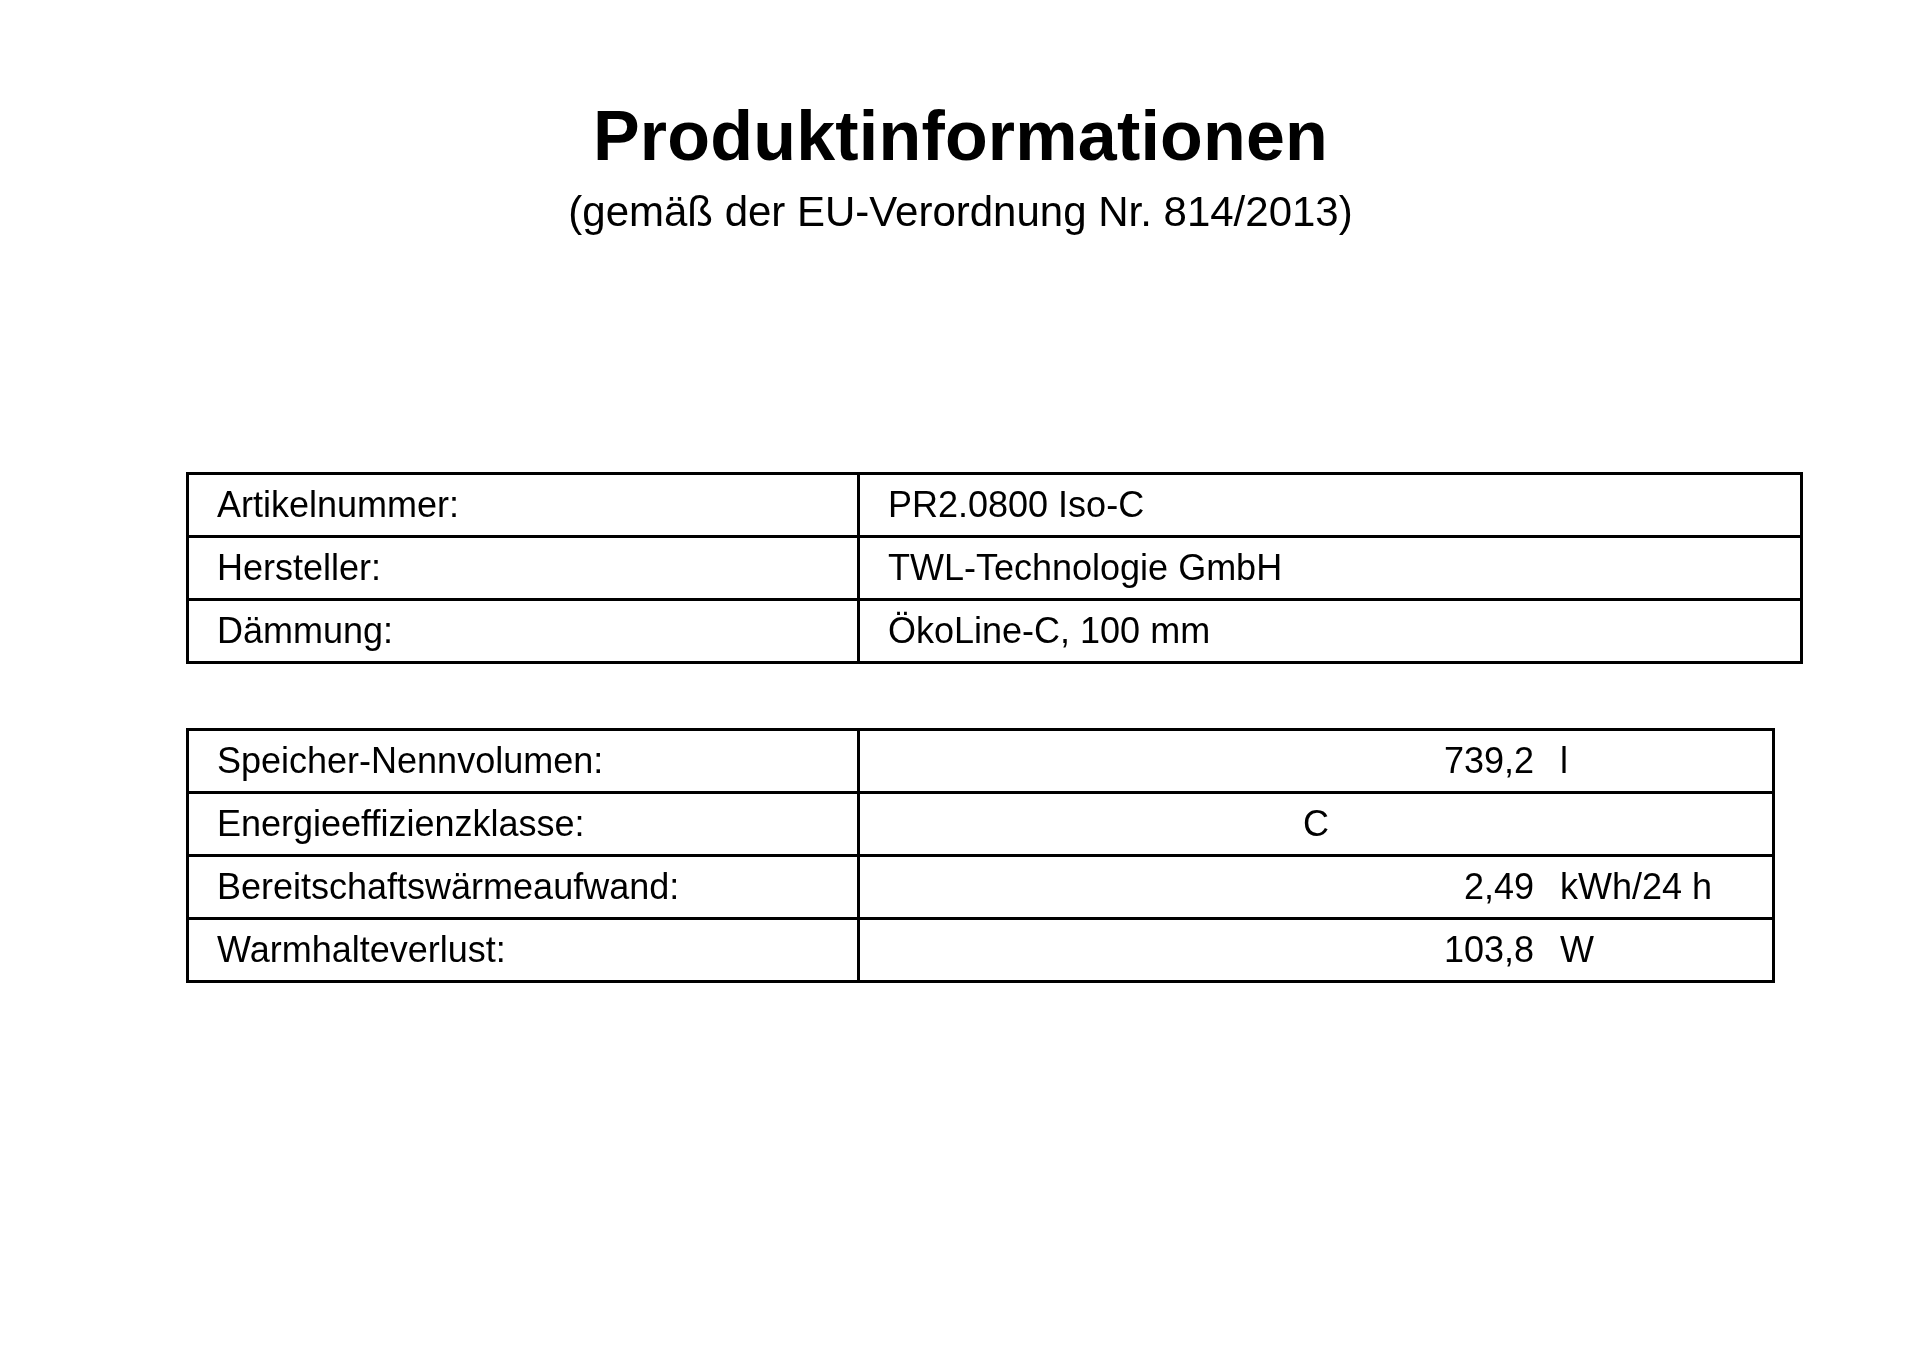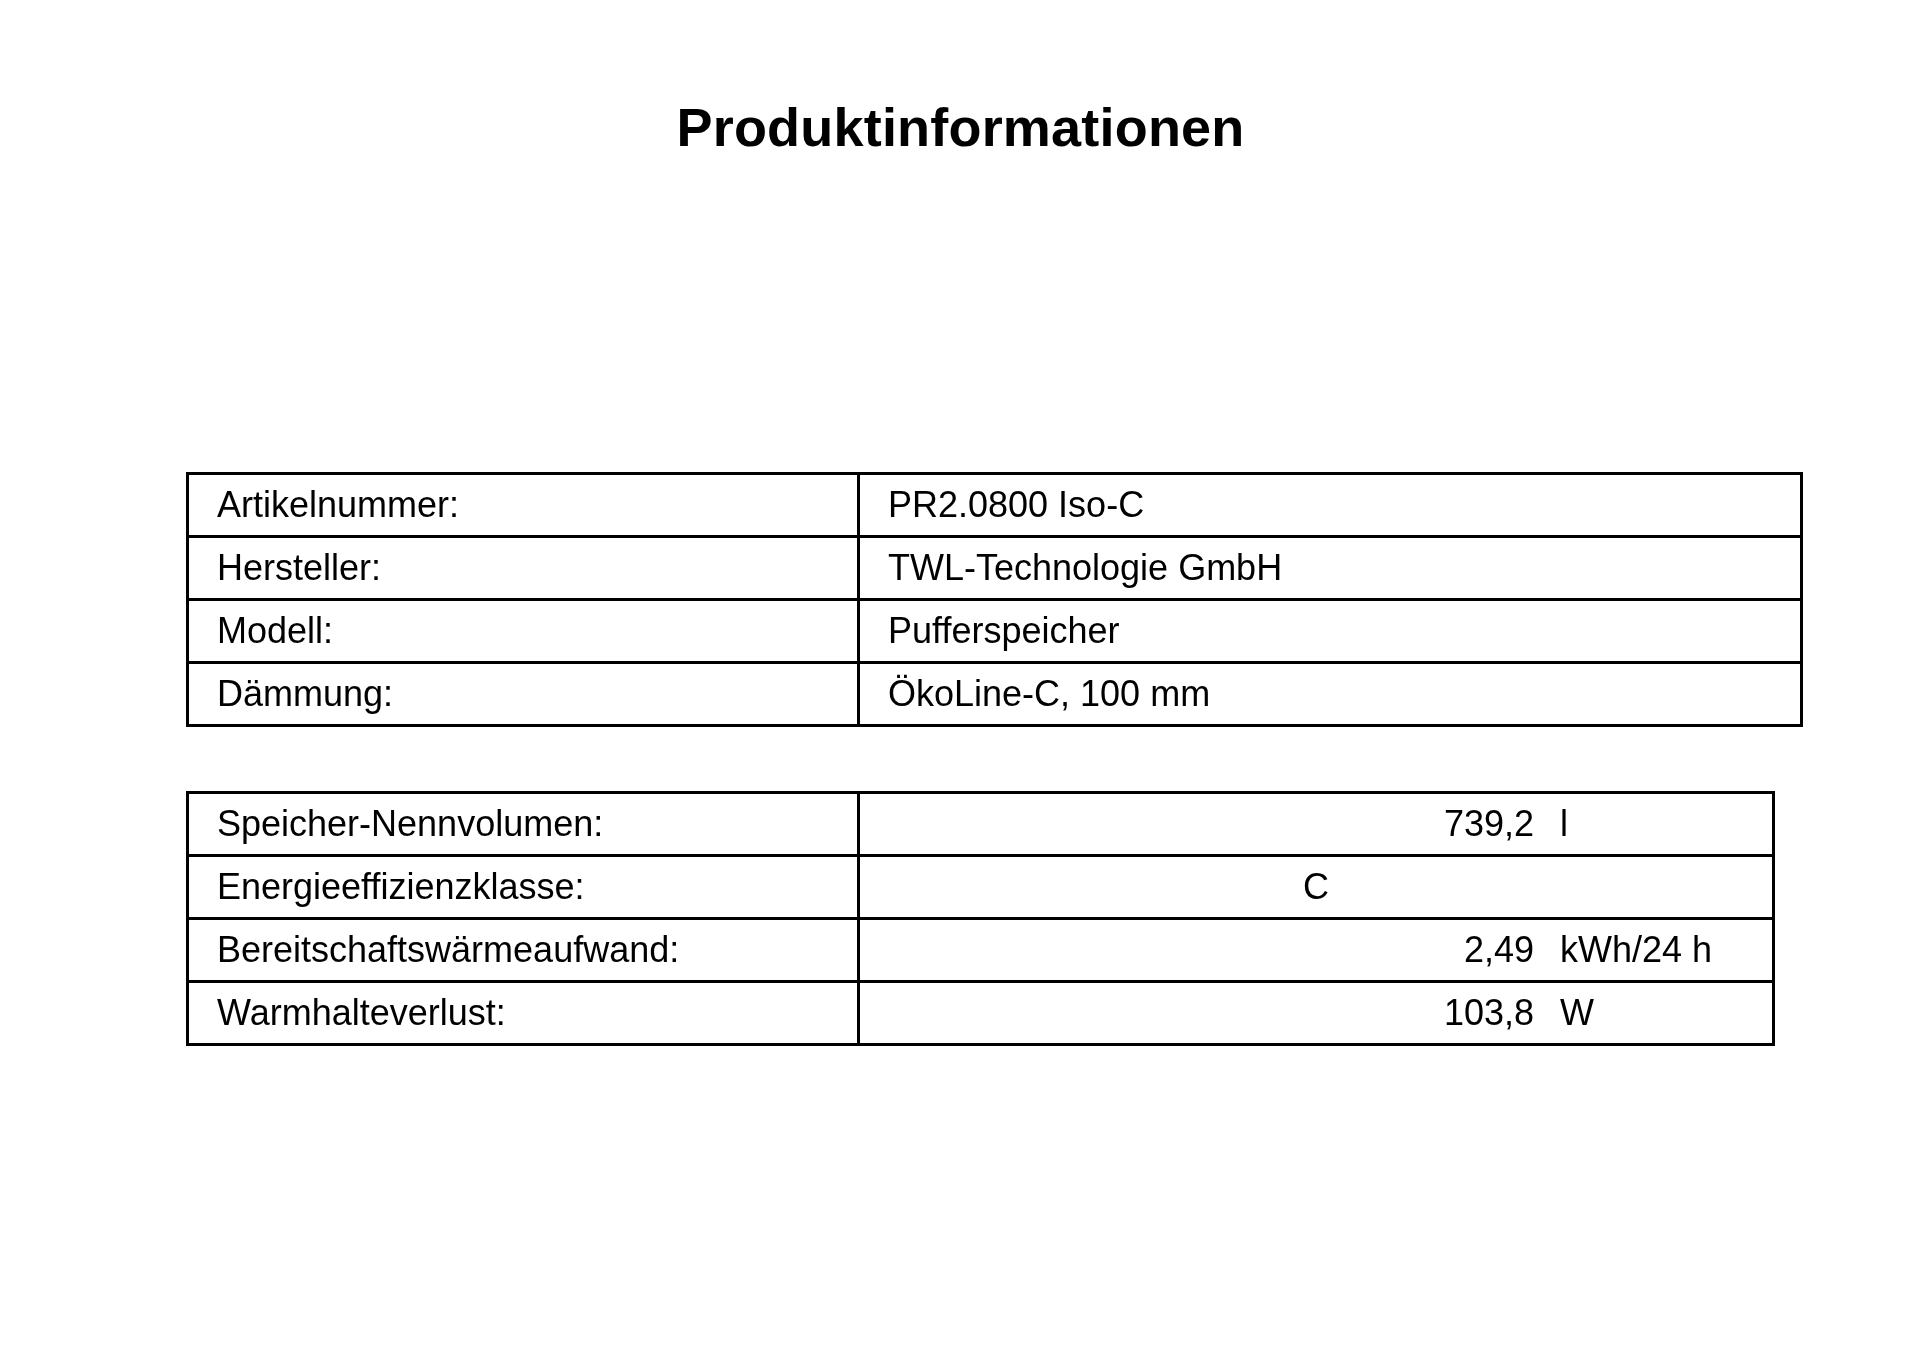--- a/index.html
+++ b/index.html
@@ -18,21 +18,21 @@
     position: relative;
     width: 1921px;
     height: 1360px;
     box-sizing: border-box;
   }
   .header {
     text-align: center;
     padding-top: 96px;
   }
   .title {
-    font-size: 54px;
+    font-size: 70px;
     font-weight: bold;
     letter-spacing: 0.2px;
     line-height: 1.15;
     margin: 0;
   }
   .subtitle {
     font-size: 42px;
     font-weight: normal;
     line-height: 1.2;
     margin: 10px 0 0 0;
@@ -112,37 +112,34 @@
     padding-left: 0;
   }
 </style>
 </head>
 <body>
 
 <div class="page">
 
   <div class="header">
     <h1 class="title">Produktinformationen</h1>
+    <p class="subtitle">(gemäß der EU-Verordnung Nr. 814/2013)</p>
   </div>
 
   <div class="tables">
 
     <table class="info">
       <tbody>
         <tr>
           <td class="col-label">Artikelnummer:</td>
           <td class="col-value">PR2.0800 Iso-C</td>
         </tr>
         <tr>
           <td class="col-label">Hersteller:</td>
           <td class="col-value">TWL-Technologie GmbH</td>
-        </tr>
-        <tr>
-          <td class="col-label">Modell:</td>
-          <td class="col-value">Pufferspeicher</td>
         </tr>
         <tr>
           <td class="col-label">Dämmung:</td>
           <td class="col-value">ÖkoLine-C, 100 mm</td>
         </tr>
       </tbody>
     </table>
 
     <table class="specs">
       <tbody>

